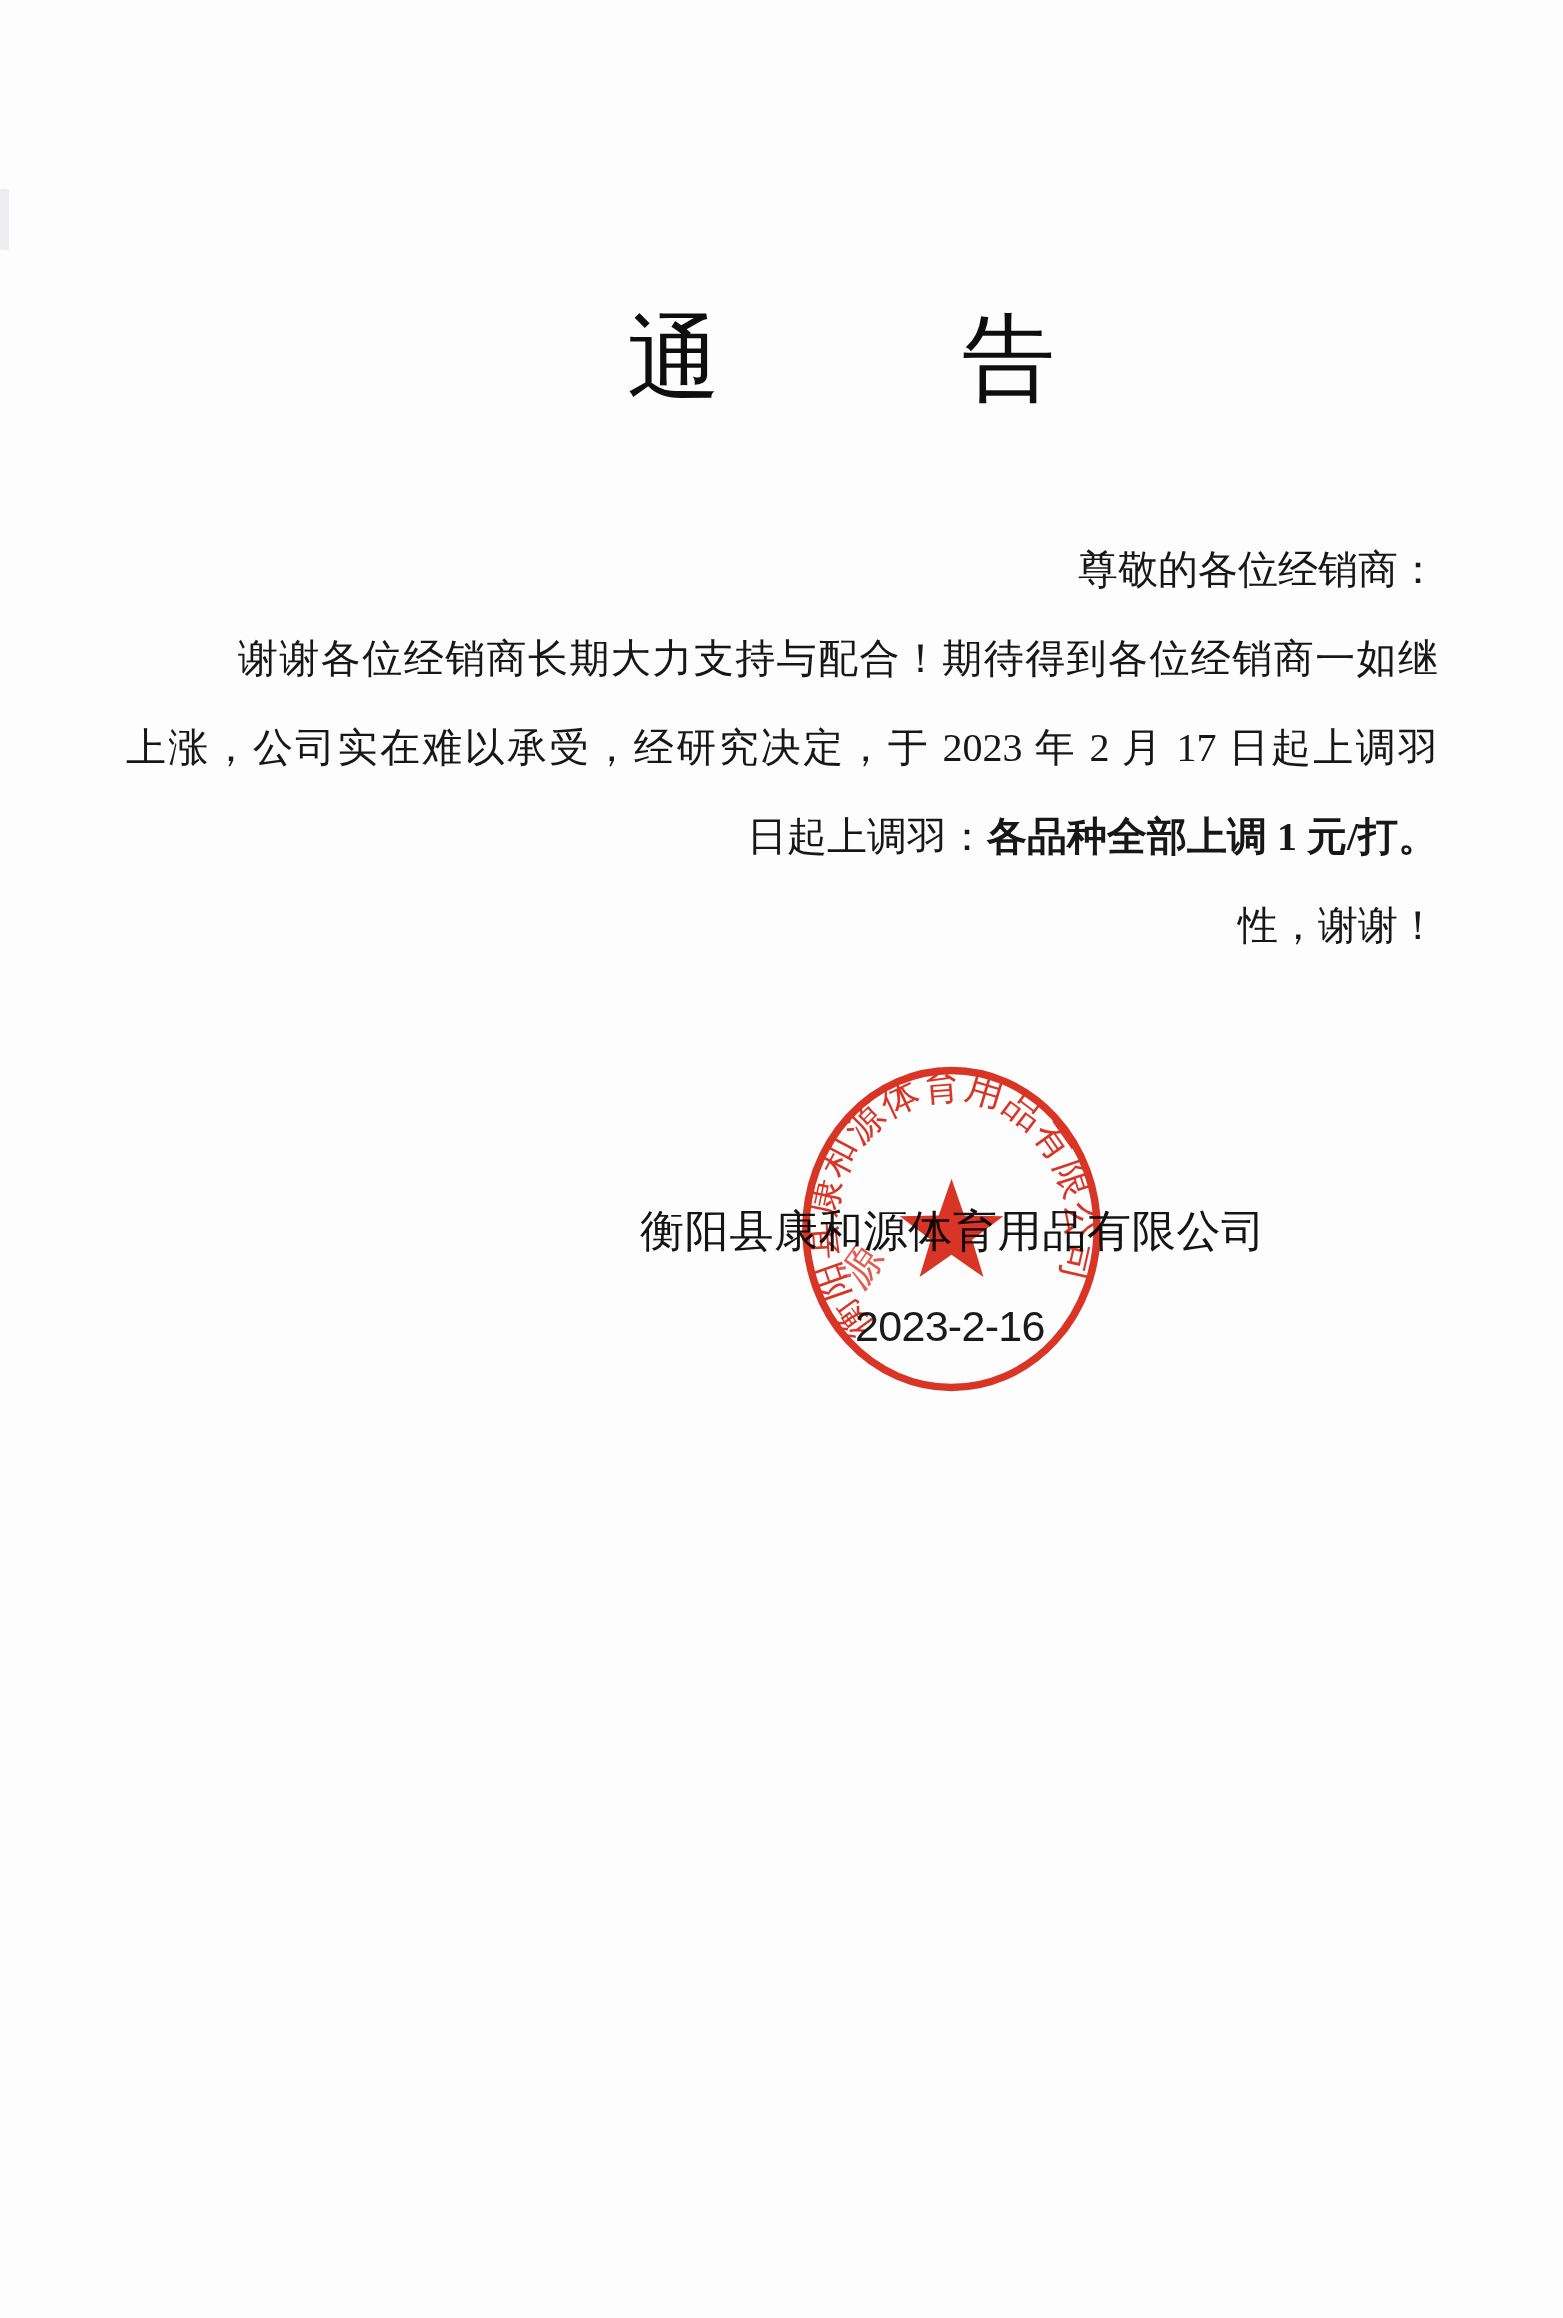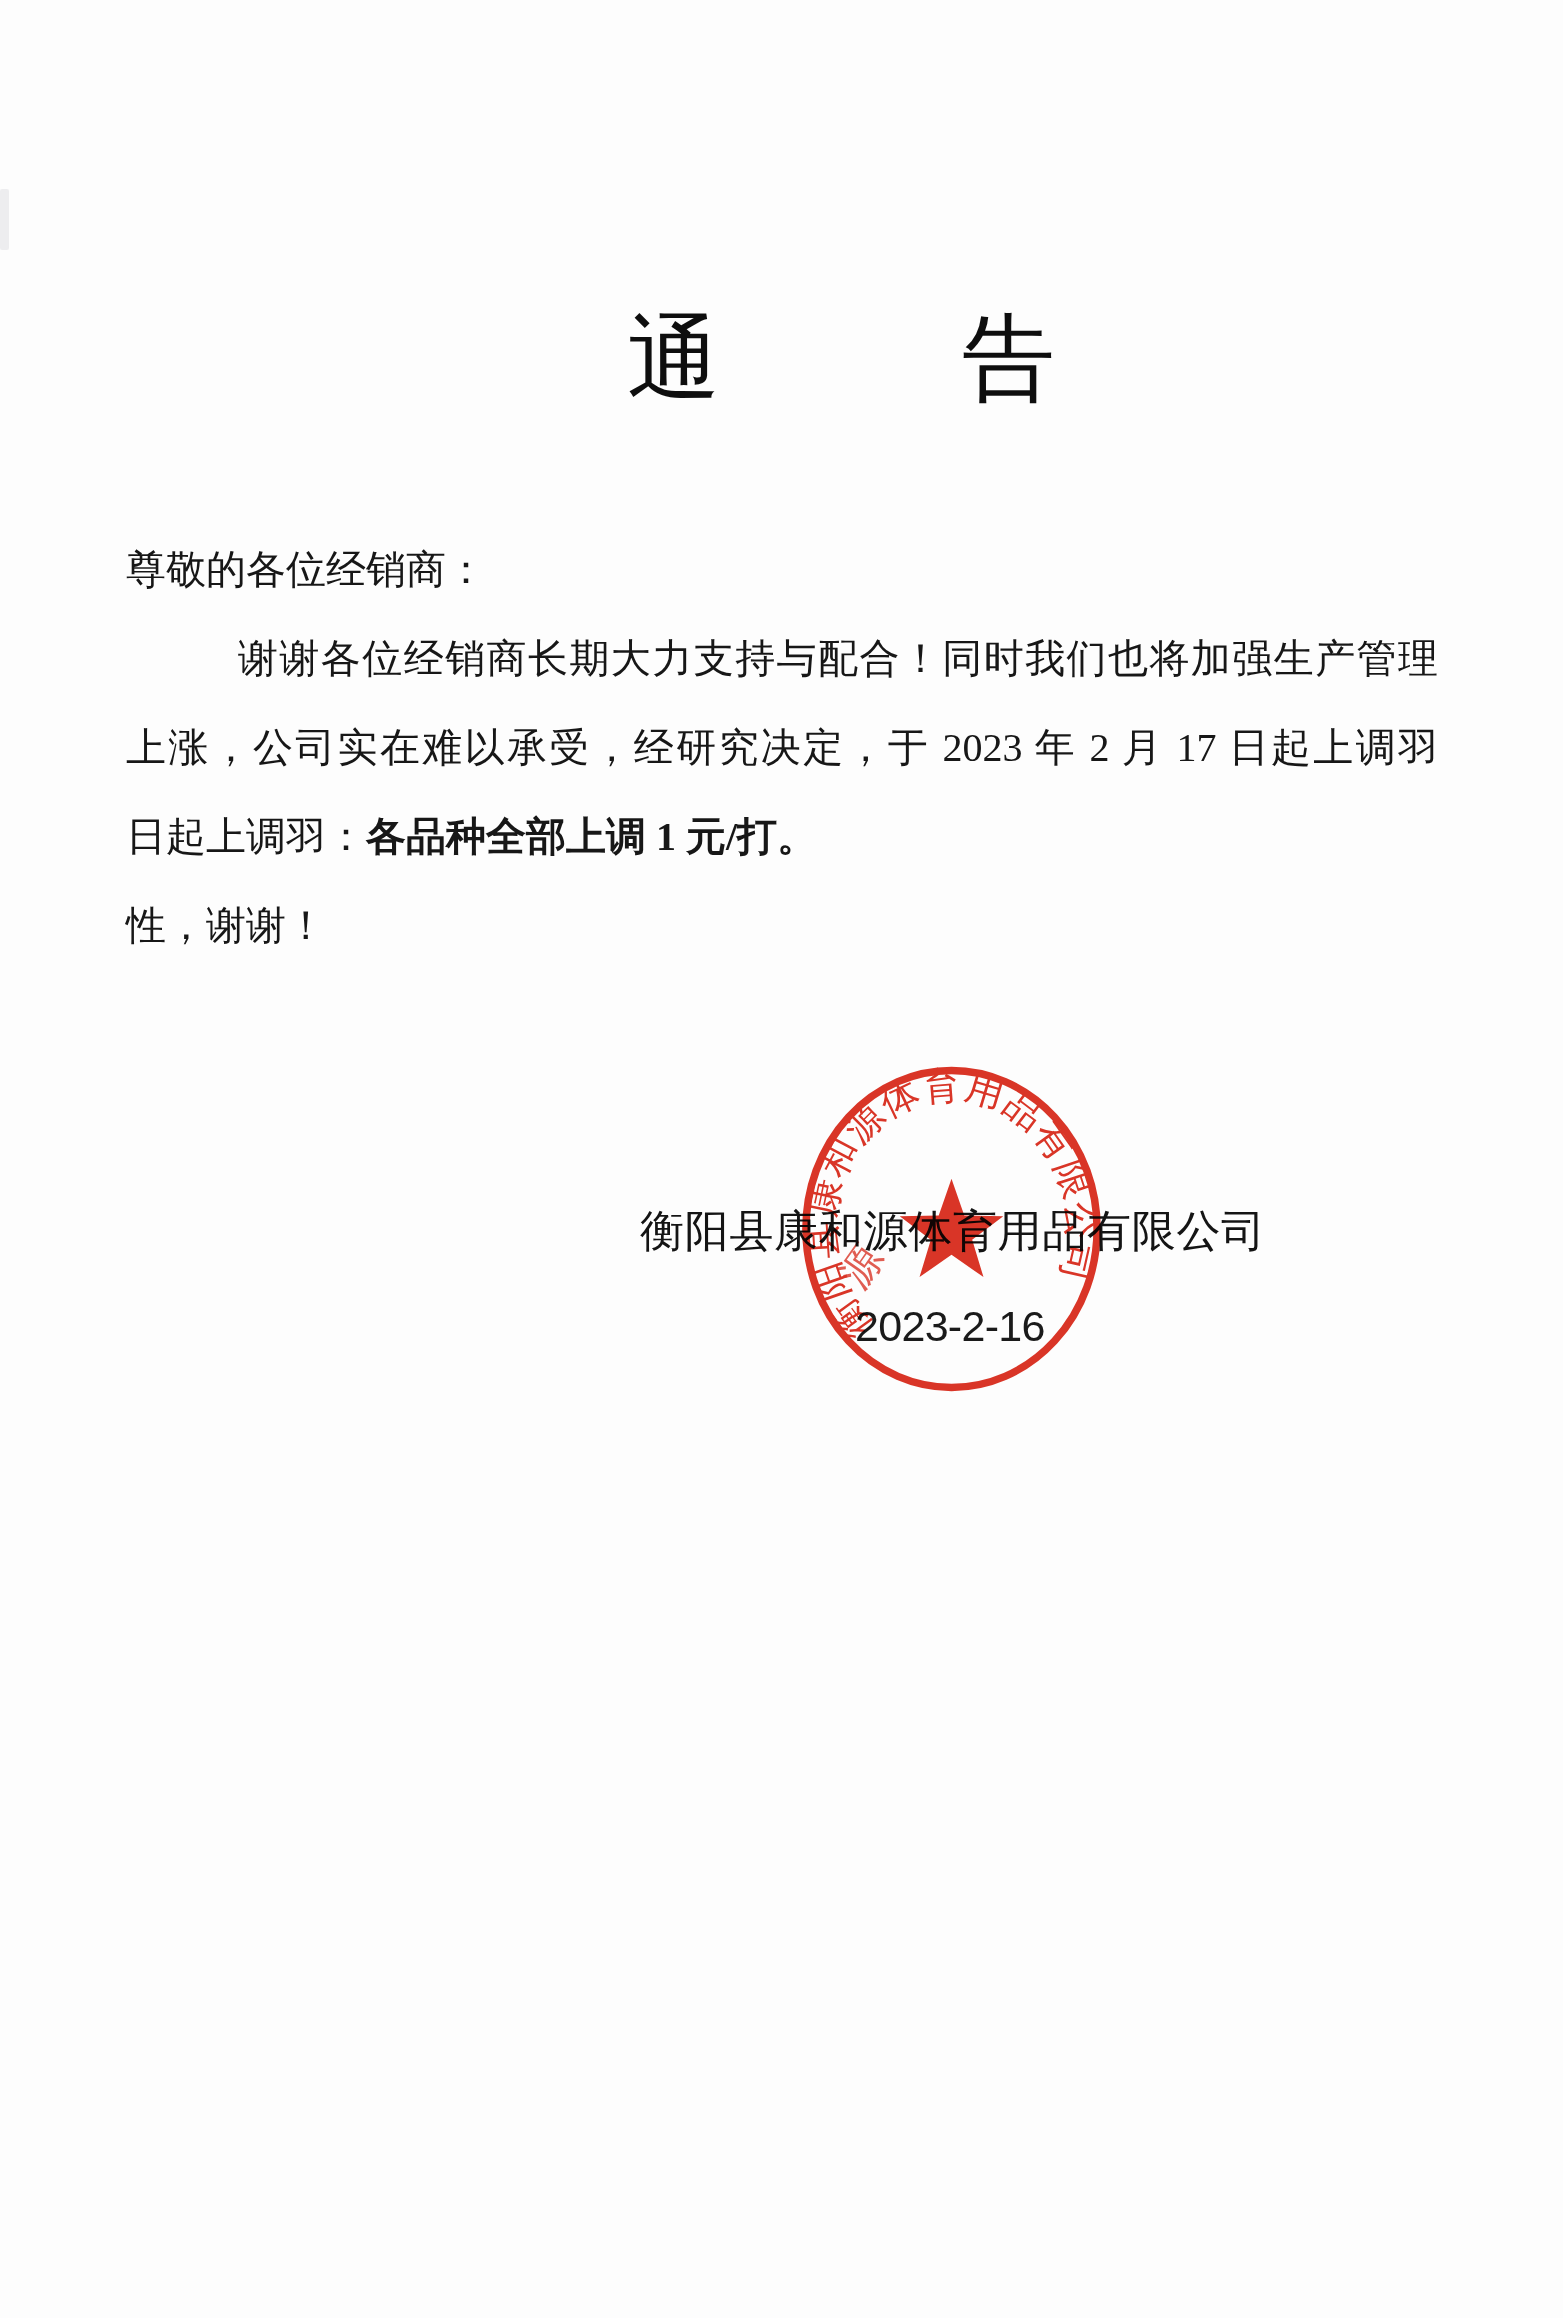--- a/index.html
+++ b/index.html
@@ -21,21 +21,21 @@
     font-family:"Liberation Serif","DejaVu Serif",serif;
   }
 
   
   .body-text{
     position:absolute;left:126px;top:525px;width:1312px;
     font-size:40px;color:#171717;
   }
   .line{
     width:100%;height:89px;line-height:89px;
-    white-space:nowrap;box-sizing:border-box;
+    white-space:nowrap;box-sizing:border-box;text-align:right;
   }
   .l-just{
     white-space:normal;
     text-align:justify;
     text-align-last:justify;
   }
   .indent2{padding-left:112px;}
   .indent4{padding-left:170px;}
   .bold{font-weight:700;}
 
@@ -81,21 +81,21 @@
 
 <div class="sheet">
 
   <div class="title">
     <span>通</span>
     <span>告</span>
   </div>
 
   <div class="body-text">
     <div class="line">尊敬的各位经销商：</div>
-    <div class="line l-just indent2">谢谢各位经销商长期大力支持与配合！同时我们也将加强生产管理</div>
+    <div class="line l-just indent2">谢谢各位经销商长期大力支持与配合！期待得到各位经销商一如继</div>
     <div class="line l-just">上涨，公司实在难以承受，经研究决定，于 2023 年 2 月 17 日起上调羽</div>
     <div class="line"><span>日起上调羽：</span><span class="bold">各品种全部上调 1 元/打。</span></div>
     <div class="line">性，谢谢！</div>
   </div>
 
   <div class="company">衡阳县康和源体育用品有限公司</div>
   <div class="sig-date">2023-2-16</div>
 
   <svg class="seal" viewBox="0 0 450 488" xmlns="http://www.w3.org/2000/svg">
     <ellipse cx="225" cy="244" rx="214" ry="233" fill="none" stroke-width="11" stroke="#d92a1b"></ellipse>

